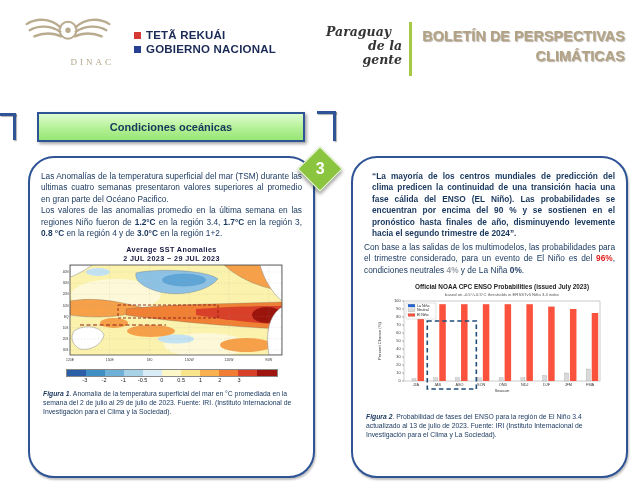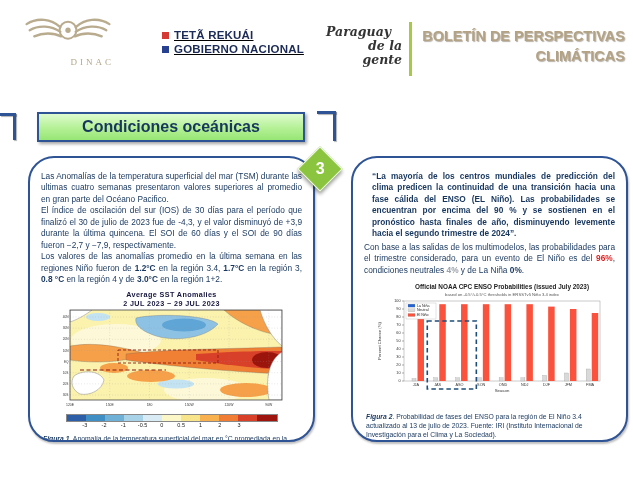--- a/index.html
+++ b/index.html
@@ -2,21 +2,21 @@
 <html><head>
 <meta charset="utf-8">
 <style>
   html,body{margin:0;padding:0;background:#fff;}
   .page{position:relative;width:633px;height:492px;background:#fff;overflow:hidden;
         font-family:"Liberation Sans",sans-serif;}
 
   
   .logo-block{position:absolute;left:18px;top:6px;width:96px;height:78px;text-align:right;}
   .logo-text{font-family:"Liberation Serif",serif;font-size:9px;letter-spacing:3px;color:#b4a689;margin-top:-3px;}
-  .gov-block{position:absolute;left:162px;top:29px;text-decoration:underline;}
+  .gov-block{position:absolute;left:134px;top:29px;}
   .gov-row{display:flex;align-items:center;gap:5px;margin-bottom:2px;}
   .sq{width:7px;height:7px;flex:0 0 auto;}
   .sq-red{background:#d63a34;}
   .sq-blue{background:#27408f;}
   .gov-text{font-size:11.5px;font-weight:bold;color:#1b2a56;letter-spacing:.2px;white-space:nowrap;}
   .script-block{position:absolute;left:326px;top:25px;width:76px;
         font-family:"DejaVu Serif",serif;font-style:italic;font-weight:600;
         color:#343434;font-size:12.5px;line-height:1.12;}
   .script-l2{text-align:right;}
   .green-divider{position:absolute;left:409px;top:22px;width:3px;height:54px;background:#a6ca43;}
@@ -32,26 +32,26 @@
   .bm-v{left:333px;top:111px;width:3px;height:30px;}
   .diamond{position:absolute;left:304px;top:153px;width:30px;height:30px;background:#8bc53f;
         transform:rotate(45deg);box-shadow:2px 2px 4px rgba(0,0,0,.4);border:1px solid #f2f8ea;
         display:flex;align-items:center;justify-content:center;z-index:5;}
   .diamond span{transform:rotate(-45deg);color:#fff;font-size:16px;font-weight:bold;}
 
   
   .title-box{position:absolute;top:112px;height:30px;display:flex;align-items:center;justify-content:center;
         background:linear-gradient(180deg,#defccf 0%,#b4f095 55%,#97e675 100%);
         border:2px solid #2f5496;box-shadow:2px 2px 3px rgba(0,0,0,.35);
-        font-size:16px;font-weight:600;color:#17365d;box-sizing:border-box;}
+        font-size:11px;font-weight:600;color:#17365d;box-sizing:border-box;}
   .tb-left{left:37px;width:268px;}
   .tb-right{left:357px;width:271px;font-size:13px;}
 
   
-  .panel{position:absolute;top:156px;height:286px;background:#fff;border:2.5px solid #2f5496;
+  .panel{position:absolute;top:156px;height:322px;background:#fff;border:2.5px solid #2f5496;
         border-radius:26px;box-sizing:border-box;padding:13px 11px 6px 11px;
         box-shadow:1px 2px 2px rgba(0,0,0,.25);overflow:hidden;}
   .panel-left{left:28px;width:287px;}
   .panel-right{left:351px;width:277px;}
   .body-text{margin:0;font-size:8.3px;line-height:1.38;text-align:justify;color:#17365d;}
   .bold{font-weight:bold;}
   .quote{font-weight:bold;margin-left:8px;}
   .red-bold{color:#e01f1f;font-weight:bold;}
   .gray-bold{color:#9aa0a8;font-weight:bold;}
   .mt2{margin-top:2px;}
@@ -119,21 +119,20 @@
   <div class="diamond">
     <span>3</span>
   </div>
 
   <div class="title-box tb-left">
     <span>Condiciones oceánicas</span>
   </div>
 
   <div class="panel panel-left">
     <p class="body-text">Las Anomalías de la temperatura superficial del mar (TSM) durante las ultimas cuatro semanas presentaron valores superiores al promedio en gran parte del Océano Pacifico.</p>
-    <p class="body-text">El índice de oscilación del sur (IOS) de 30 días para el período que finalizó el 30 de julio de 2023 fue de -4,3, y el valor disminuyó de +3,9 durante la última quincena. El SOI de 60 días y el SOI de 90 días fueron −2,7 y −7,9, respectivamente.</p>
     <p class="body-text"><span>Los valores de las anomalías promedio en la última semana en las regiones Niño fueron de </span><span class="bold">1.2°C</span><span> en la región 3.4, </span><span class="bold">1.7°C</span><span> en la región 3, </span><span class="bold">0.8 °C</span><span> en la región 4 y de </span><span class="bold">3.0°C</span><span> en la región 1+2.</span></p>
 
     <div class="fig">
       <div class="fig1-title">Average SST Anomalies</div>
       <div class="fig1-title">2 JUL 2023 − 29 JUL 2023</div>
       <svg id="map-svg" width="232" height="100" viewBox="0 0 232 100">
         <defs>
             <clipPath id="mapclip">
               <rect x="14" y="2" width="212" height="90"></rect>
             </clipPath>

